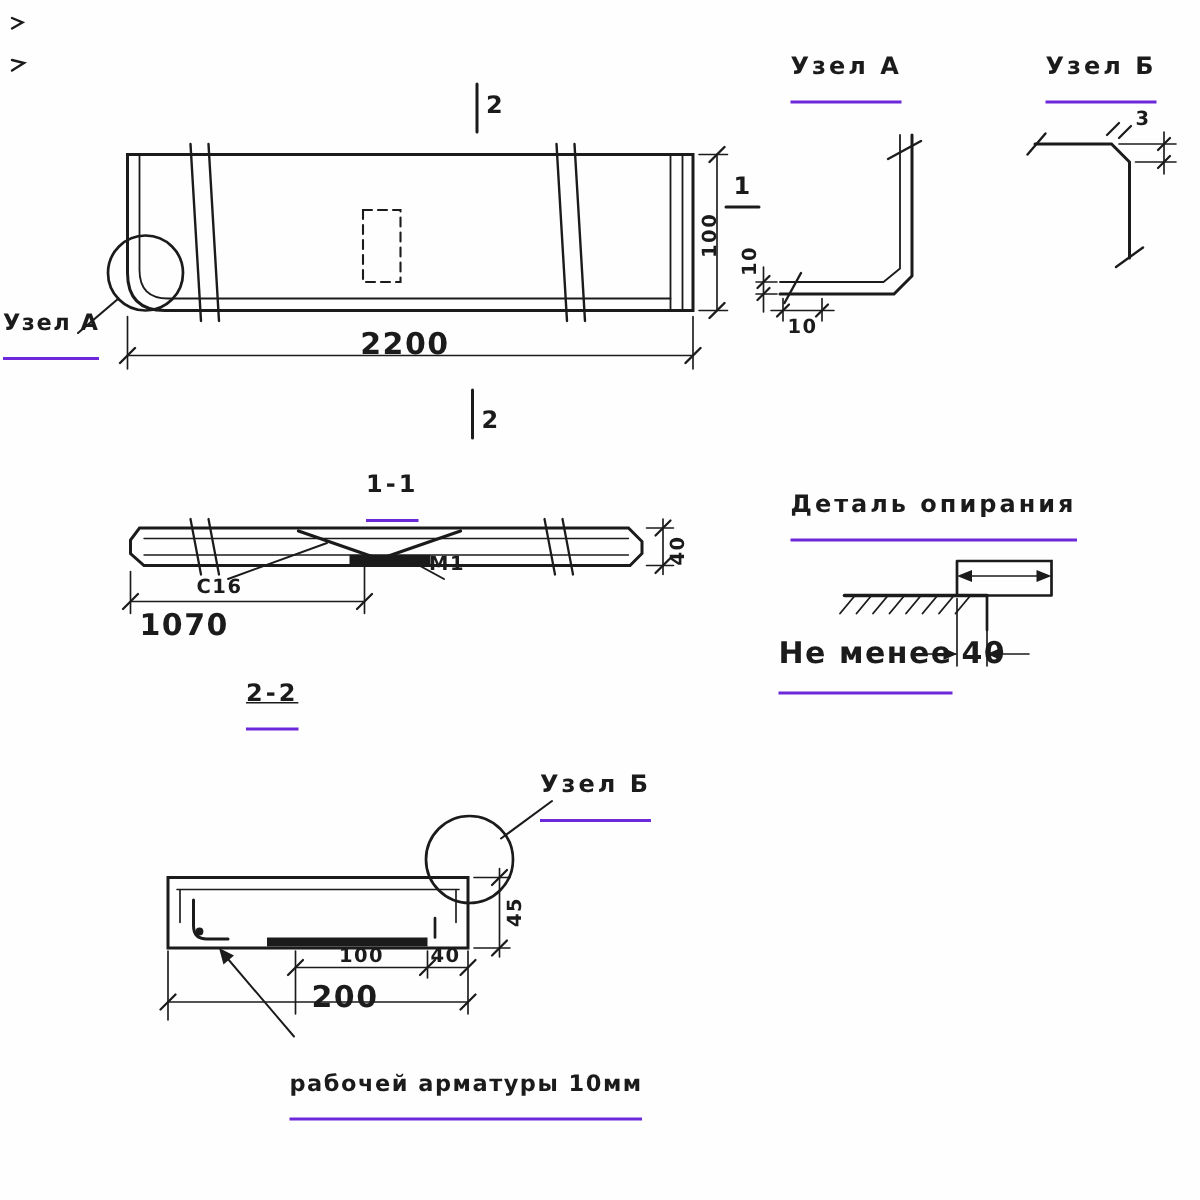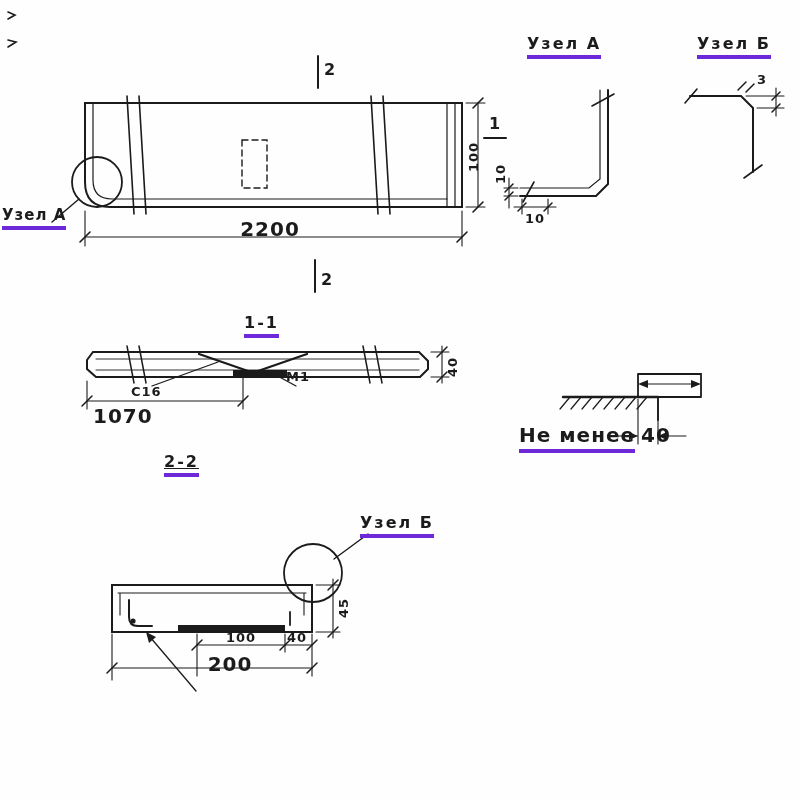--- a/index.html
+++ b/index.html
@@ -6,21 +6,21 @@
   .sheet{
     position:relative;width:800px;height:800px;background:#fefefe;
     font-family:"DejaVu Sans",sans-serif;color:#1b1b1b;font-weight:700;
     overflow:hidden;
   }
   .sheet svg{position:absolute;left:0;top:0;}
   .lbl{position:absolute;white-space:nowrap;font-size:15px;letter-spacing:1px;}
   .sm{font-size:13px;}
   .md{font-size:20px;}
   .lg{font-size:16px;letter-spacing:2px;}
-  .ul{border-bottom:4px solid #6d28d9;padding-bottom:2px;}
+  .ul{border-bottom:2px solid #6d28d9;padding-bottom:14px;}
   .vtext{transform:rotate(-90deg);transform-origin:0 0;}
   .ctr{text-align:center;}
 </style>
 </head>
 <body>
 
 <div class="sheet">
 
 <svg width="800" height="800" viewBox="0 0 800 800">
   <g stroke="#1b1b1b" fill="none" stroke-linecap="round">
@@ -158,24 +158,26 @@
 
 <div class="lbl lg ul" style="left:697px;top:34px;">Узел Б</div>
 <div class="lbl sm" style="left:757px;top:72px;">3</div>
 
 <div class="lbl lg ul" style="left:244px;top:313px;">1-1</div>
 <div class="lbl sm" style="left:131px;top:384px;">С16</div>
 <div class="lbl sm" style="left:286px;top:369px;">М1</div>
 <div class="lbl md" style="left:93px;top:404px;">1070</div>
 <div class="lbl sm vtext" style="left:445px;top:377px;">40</div>
 
+<div class="lbl lg ul" style="left:527px;top:326px;">Деталь опирания</div>
 <div class="lbl md ul" style="left:519px;top:423px;">Не менее</div>
 <div class="lbl md" style="left:641px;top:423px;">40</div>
 
 <div class="lbl lg ul" style="left:164px;top:452px;text-decoration:underline;">2-2</div>
 <div class="lbl lg ul" style="left:360px;top:513px;">Узел Б</div>
 <div class="lbl sm ctr" style="left:211px;top:630px;width:60px;">100</div>
 <div class="lbl sm" style="left:287px;top:630px;">40</div>
 <div class="lbl md ctr" style="left:200px;top:652px;width:60px;">200</div>
 <div class="lbl sm vtext" style="left:336px;top:618px;">45</div>
 
+<div class="lbl ul" style="left:193px;top:713px;">рабочей арматуры 10мм</div>
 
 </div>
 
 </body></html>

